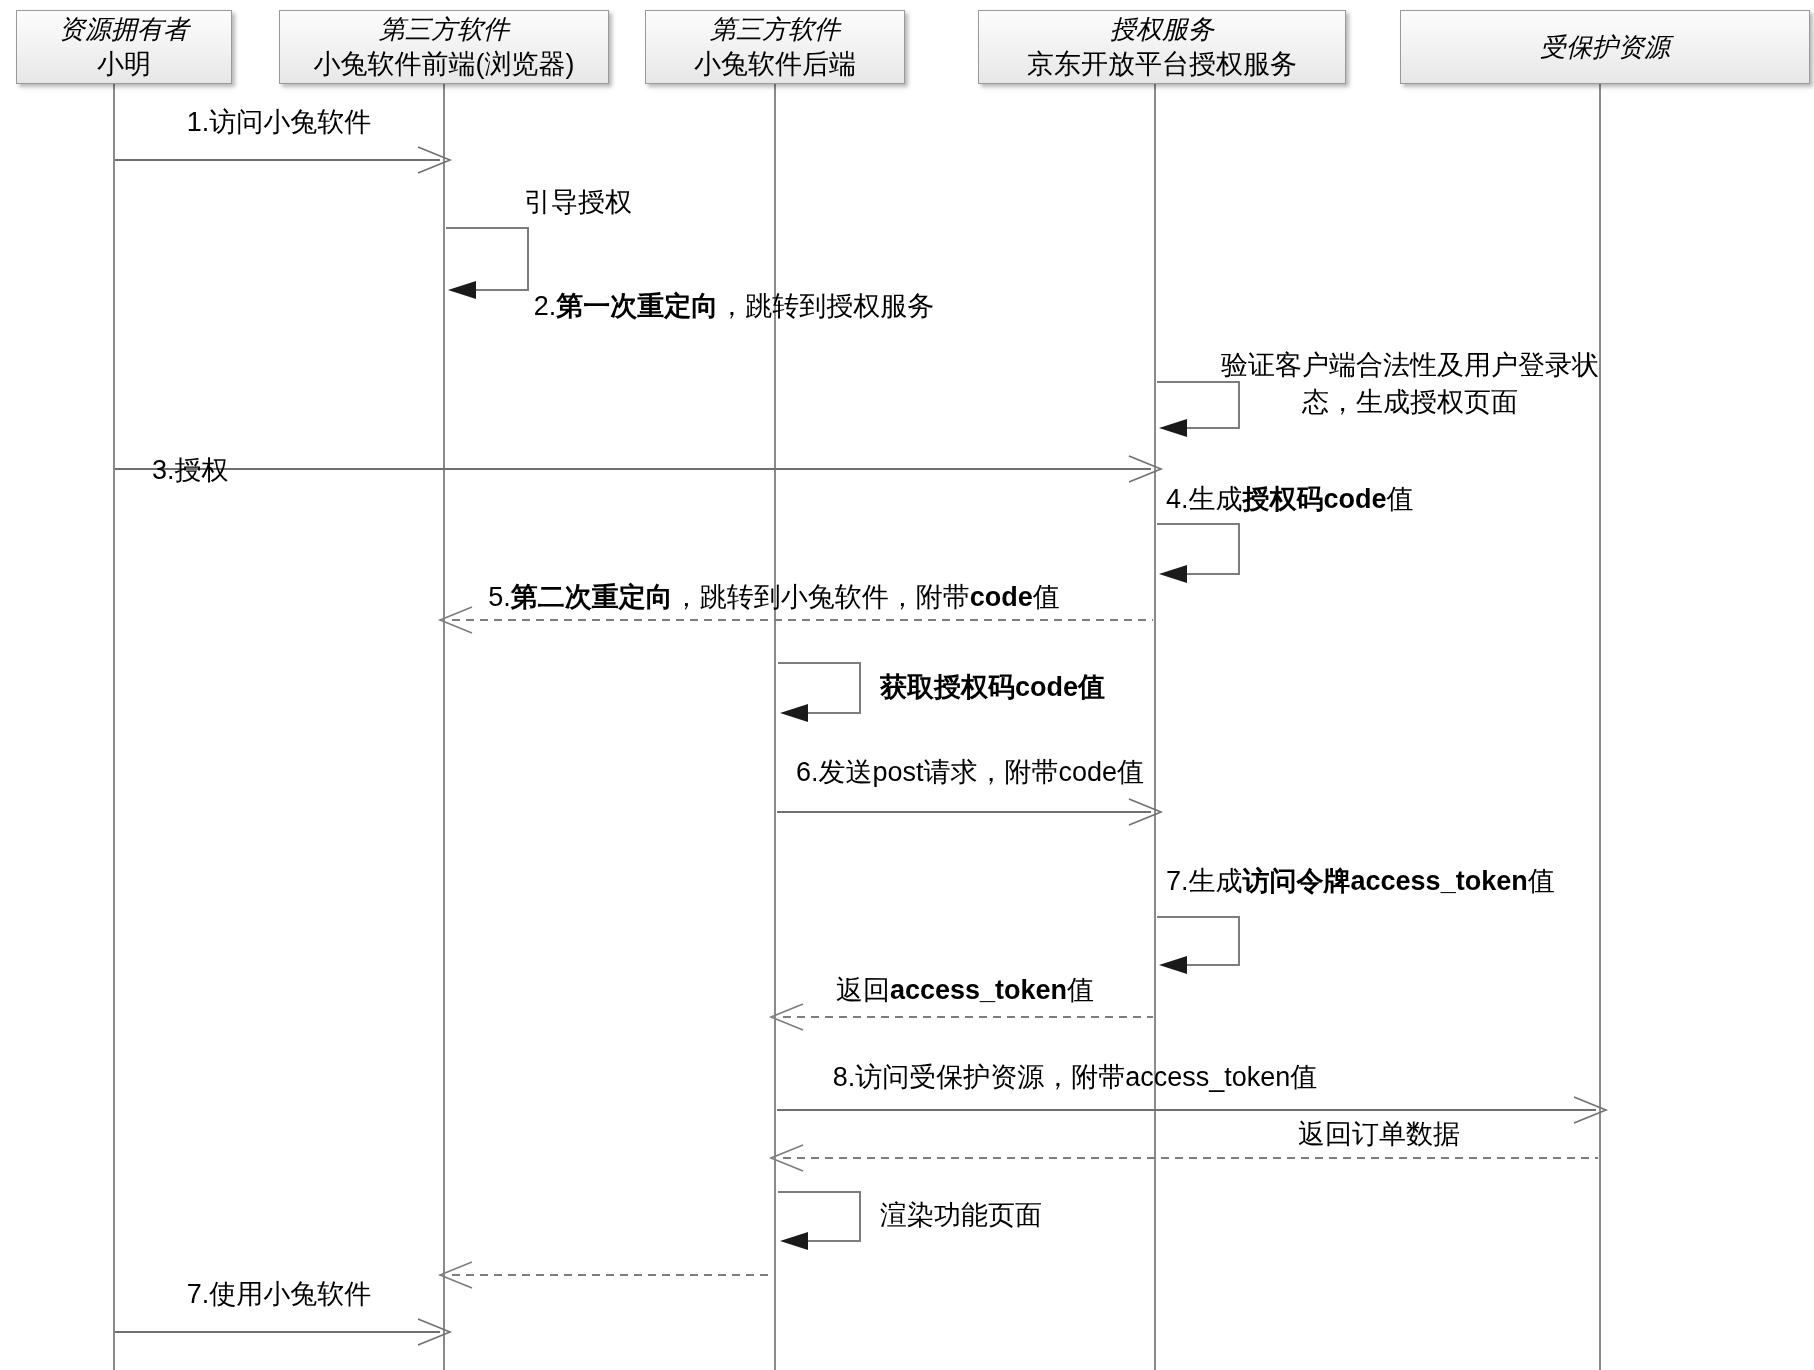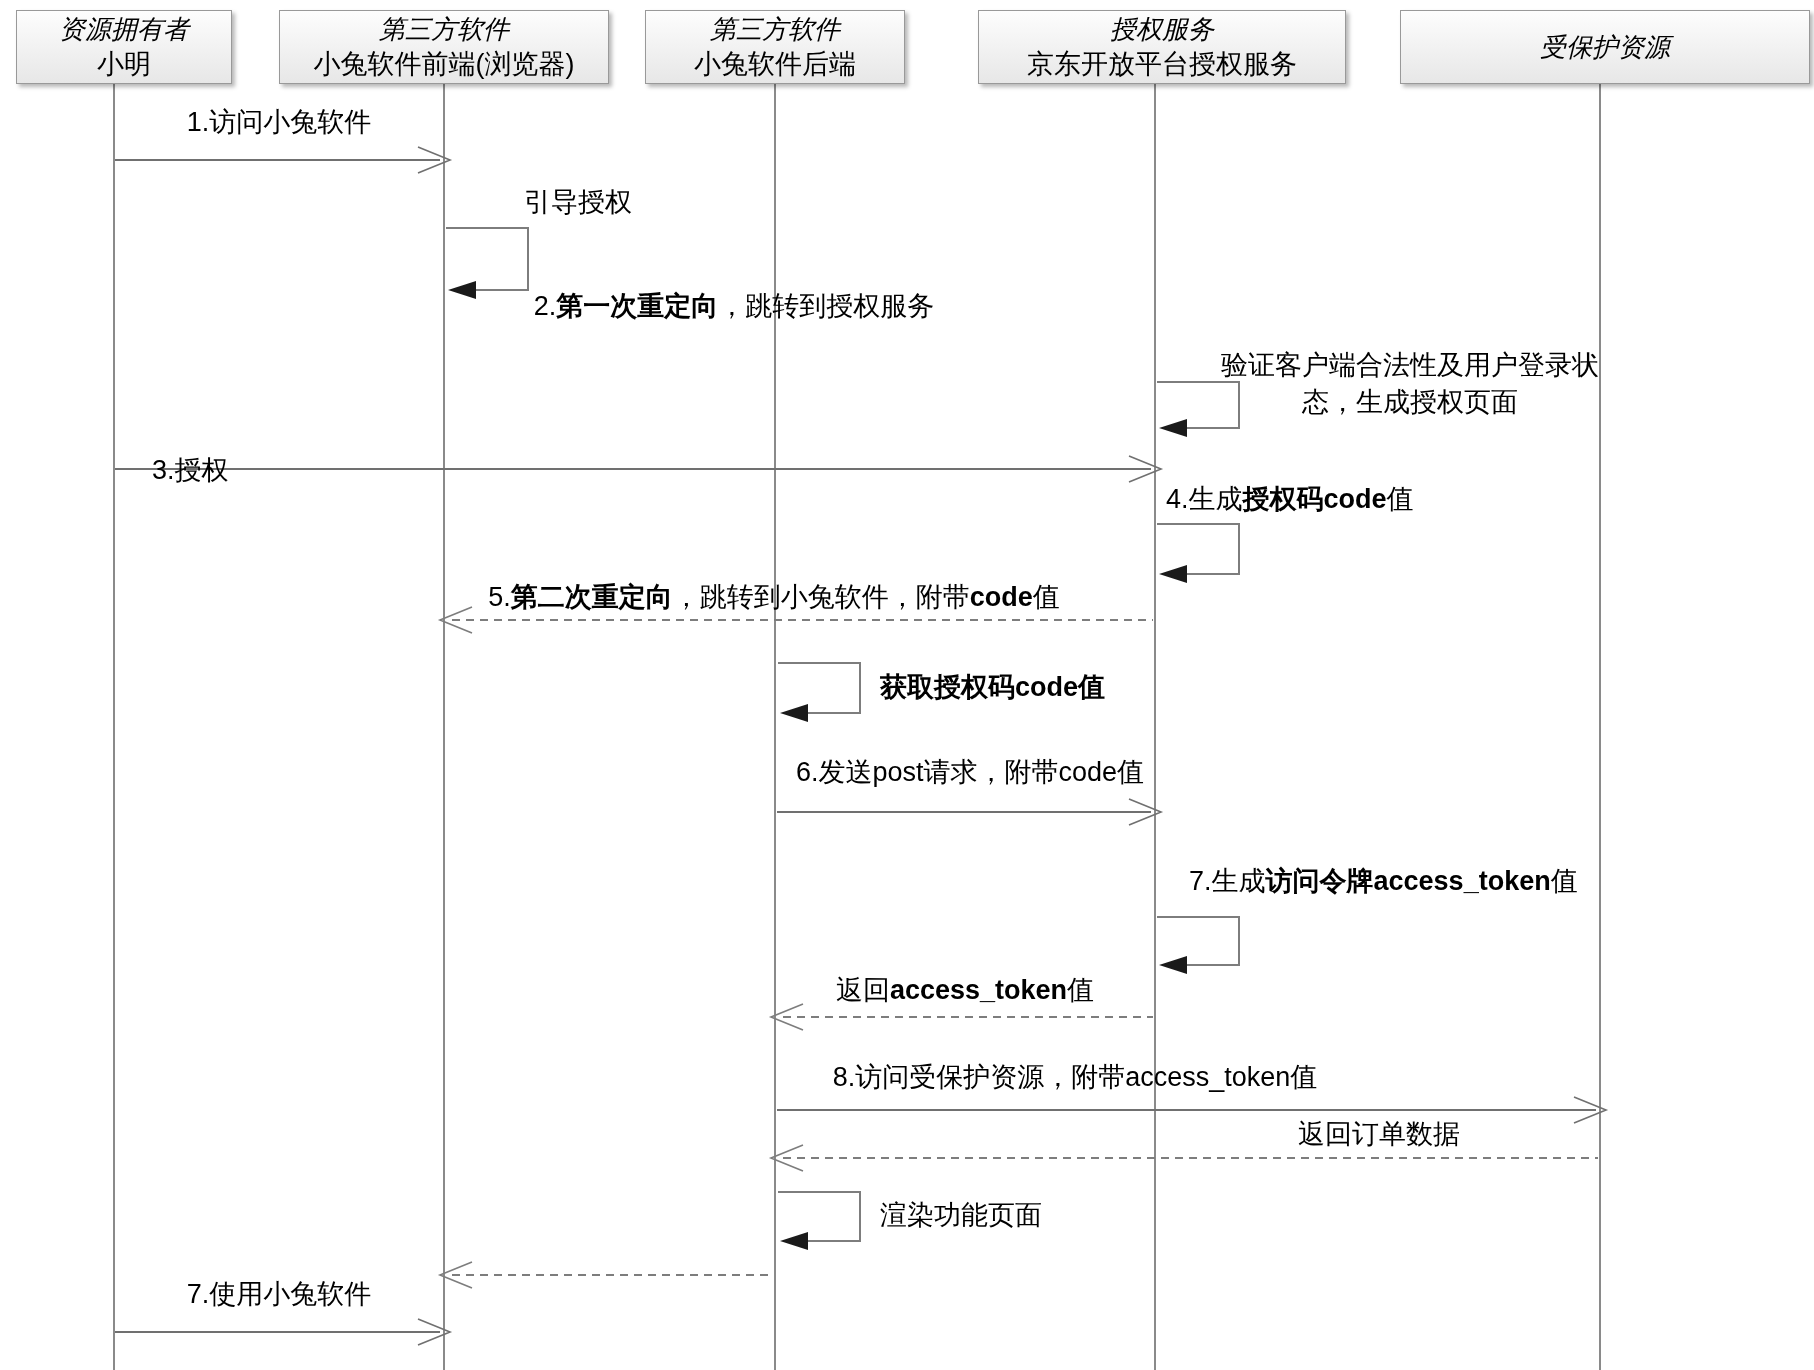--- a/index.html
+++ b/index.html
@@ -167,21 +167,21 @@
   </div>
 
   <div class="msg" style="left:880px;top:669px;">
     <span class="b">获取授权码code值</span>
   </div>
 
   <div class="msg center" style="left:790px;top:754px;width:360px;">
     <span>6.发送post请求，附带code值</span>
   </div>
 
-  <div class="msg" style="left:1166px;top:863px;margin-left:23px;">
+  <div class="msg" style="left:1166px;top:863px;">
     <span>7.生成</span><span class="b">访问令牌access_token</span><span>值</span>
   </div>
 
   <div class="msg center" style="left:795px;top:972px;width:340px;">
     <span>返回</span><span class="b">access_token</span><span>值</span>
   </div>
 
   <div class="msg center" style="left:795px;top:1059px;width:560px;">
     <span>8.访问受保护资源，附带access_token值</span>
   </div>

